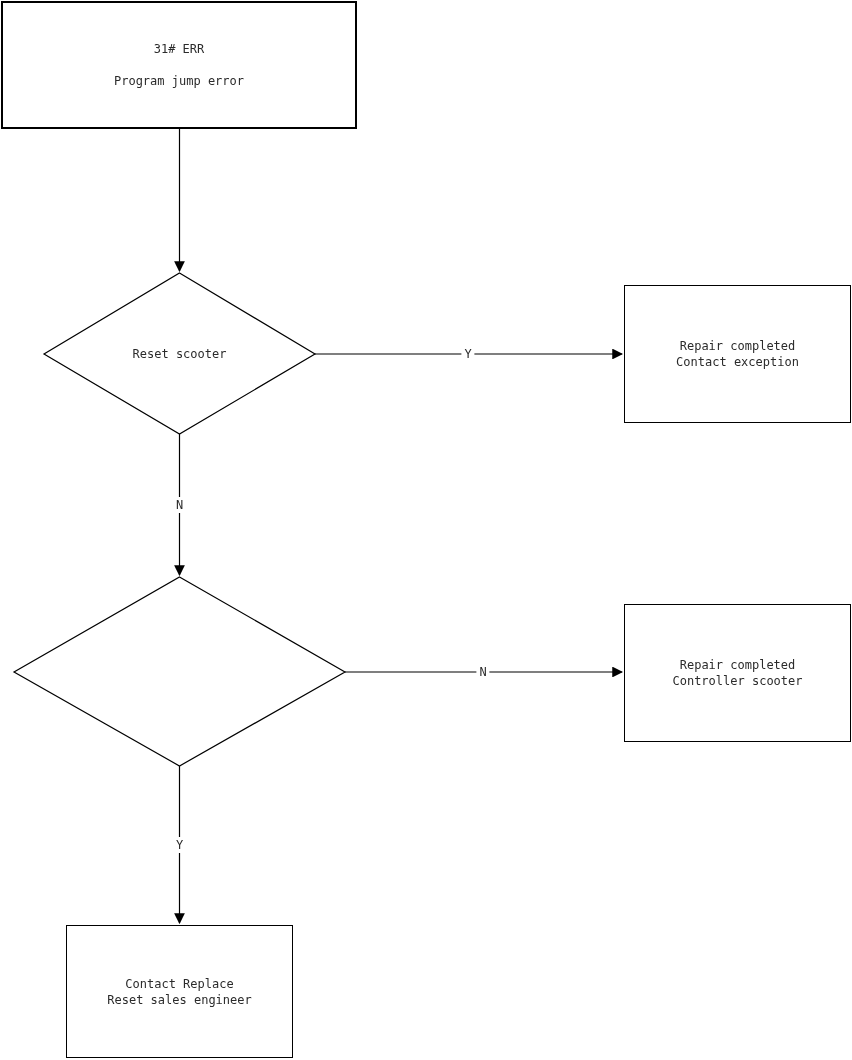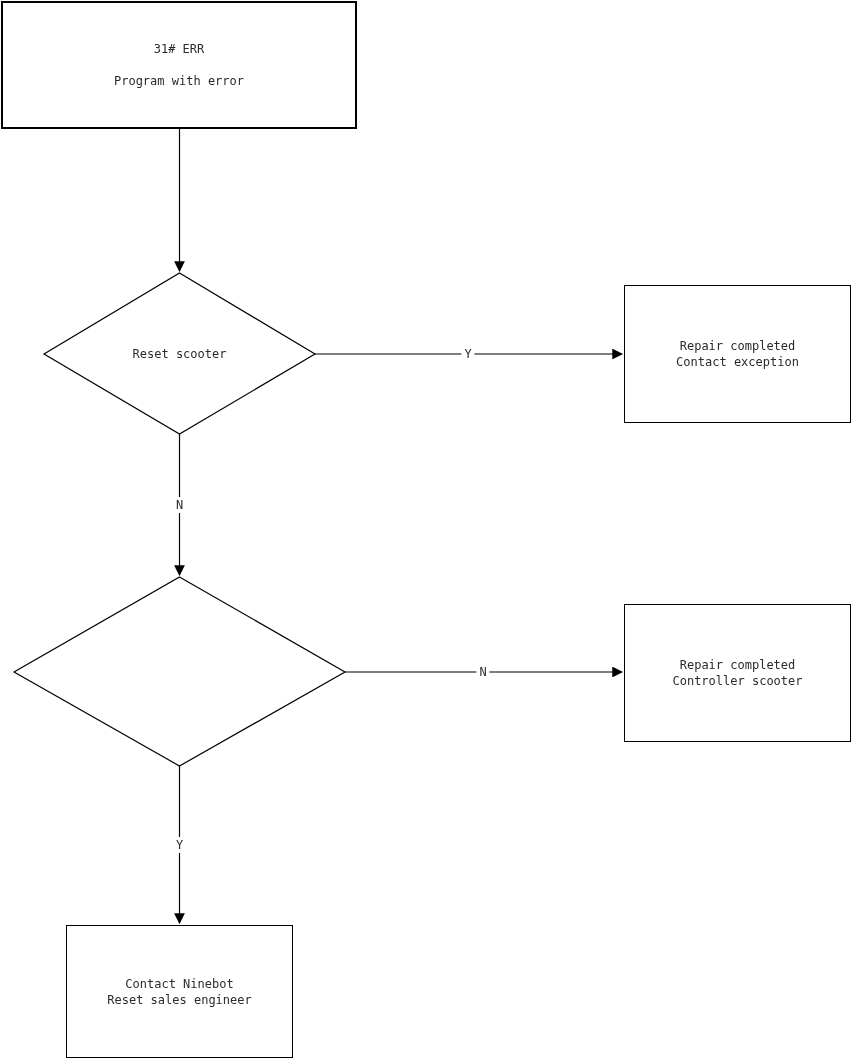--- a/index.html
+++ b/index.html
@@ -75,38 +75,38 @@
 
     <line x1="179.5" y1="129" x2="179.5" y2="271" marker-end="url(#arrowhead)"></line>
     <line x1="315" y1="354" x2="622" y2="354" marker-end="url(#arrowhead)"></line>
     <line x1="179.5" y1="434" x2="179.5" y2="575" marker-end="url(#arrowhead)"></line>
     <line x1="345" y1="672" x2="622" y2="672" marker-end="url(#arrowhead)"></line>
     <line x1="179.5" y1="766" x2="179.5" y2="923" marker-end="url(#arrowhead)"></line>
   </svg>
 
   <div class="node start" style="left:1px; top:1px; width:356px; height:128px;gap:16px;">
     <div>31# ERR</div>
-    <div>Program with error</div>
+    <div>Program jump error</div>
   </div>
 
   <div class="diamond-label" style="left:179.5px; top:354px;">Reset scooter</div>
 
   <div class="node" style="left:624px; top:285px; width:227px; height:138px;">
     <div>Repair completed</div>
     <div>Contact exception</div>
   </div>
 
 
   <div class="node" style="left:624px; top:604px; width:227px; height:138px;">
     <div>Repair completed</div>
     <div>Controller scooter</div>
   </div>
 
   <div class="node" style="left:66px; top:925px; width:227px; height:133px;">
-    <div>Contact Ninebot</div>
+    <div>Contact Replace</div>
     <div>Reset sales engineer</div>
   </div>
 
   <div class="edge-label" style="left:468px; top:354px;">Y</div>
   <div class="edge-label" style="left:179.5px; top:505px;">N</div>
   <div class="edge-label" style="left:483px; top:672px;">N</div>
   <div class="edge-label" style="left:179.5px; top:845px;">Y</div>
 
 </div>
 

